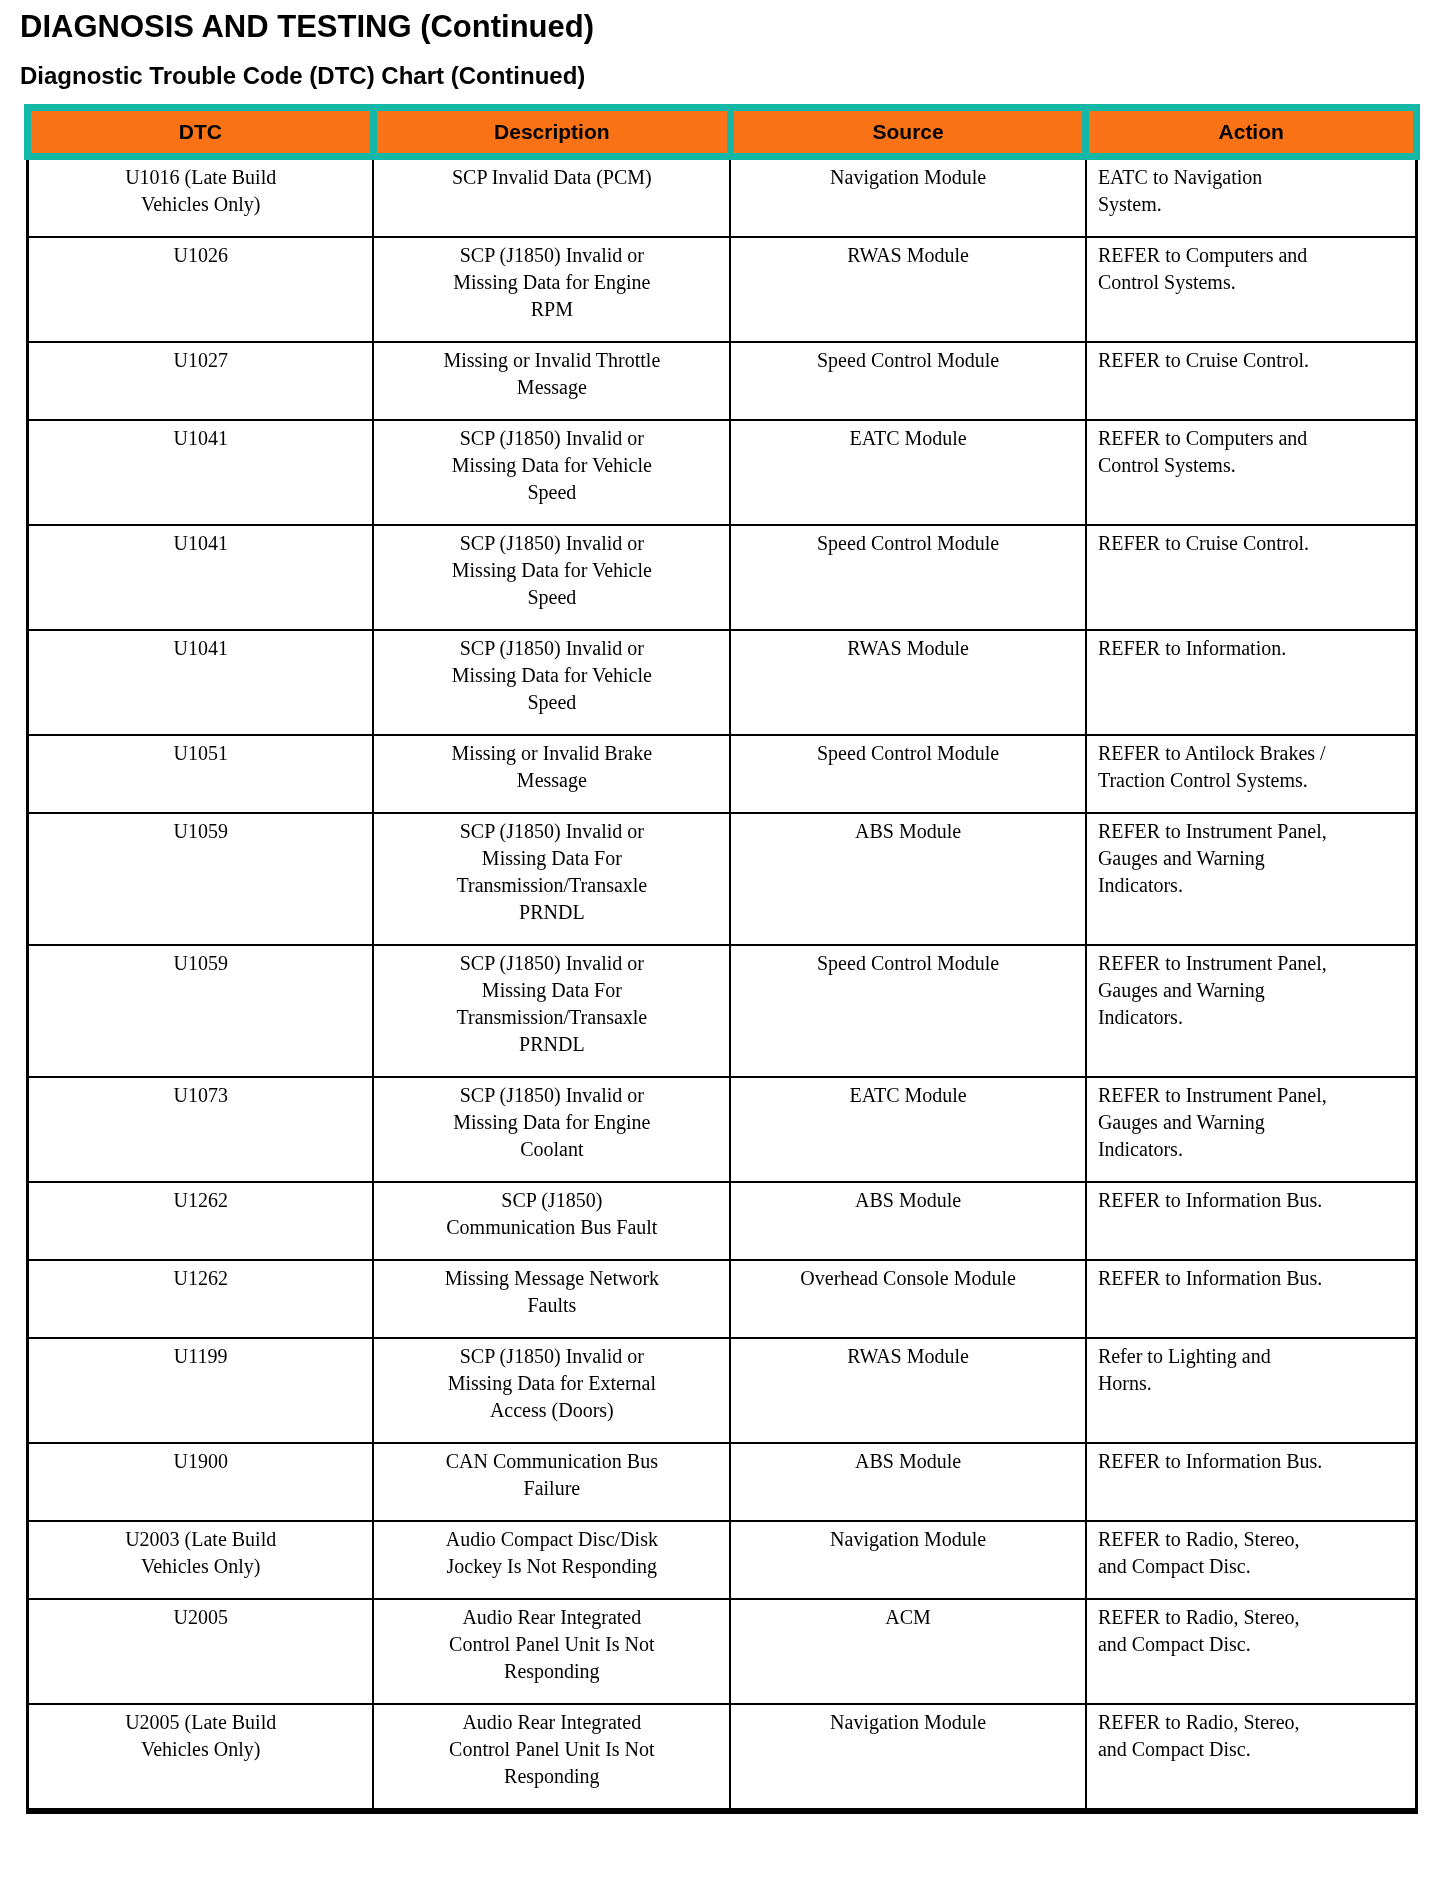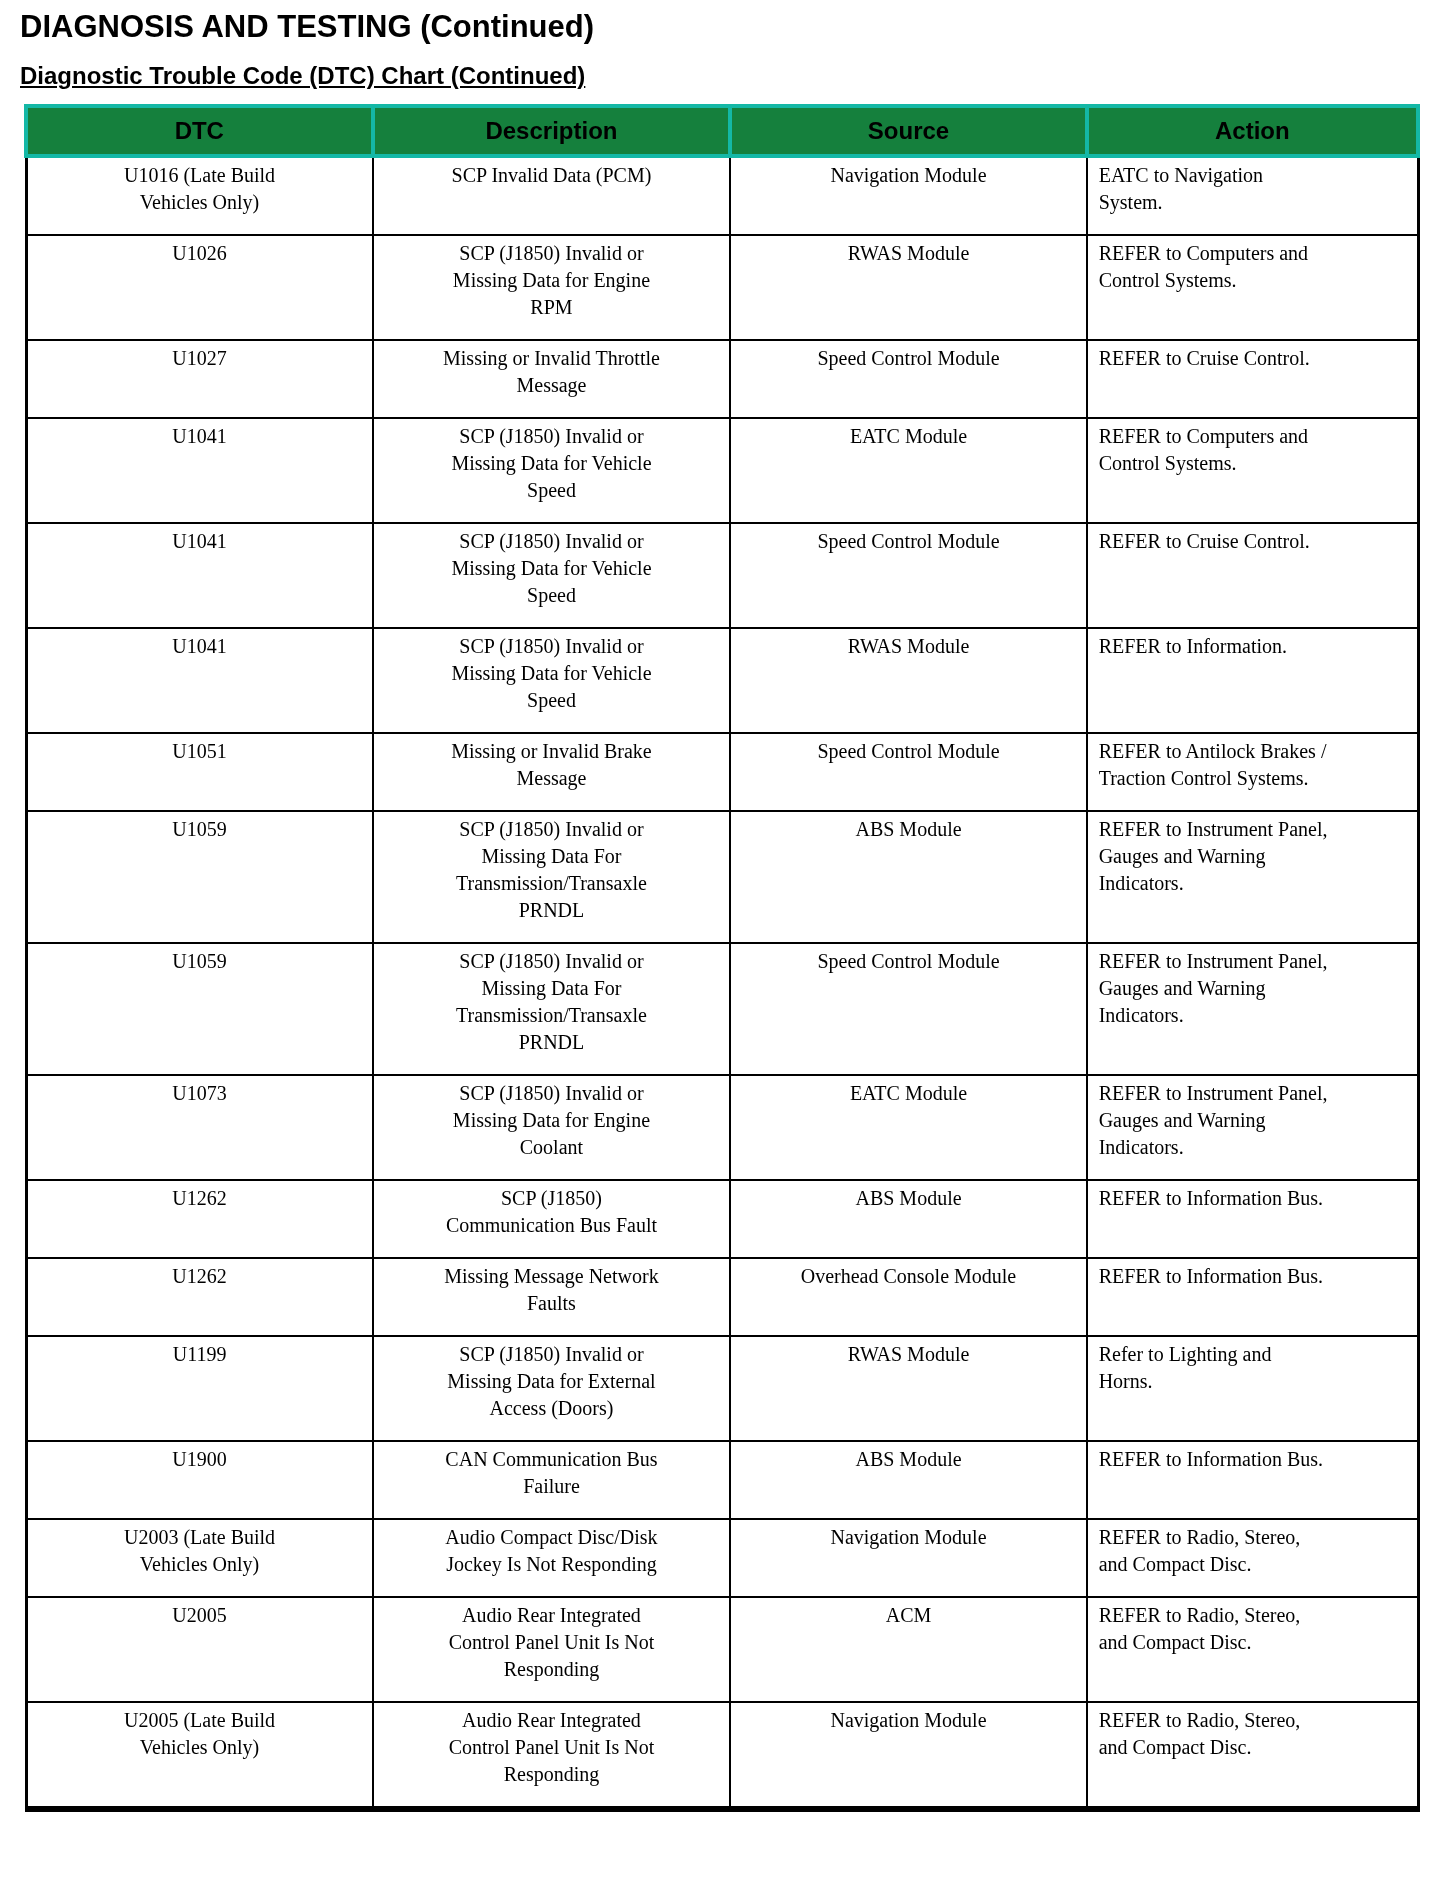--- a/index.html
+++ b/index.html
@@ -22,39 +22,38 @@
     line-height: 1.1;
     margin: 4px 0 0 0;
     letter-spacing: 0px;
   }
   .section-subtitle {
     font-family: "Liberation Sans", sans-serif;
     font-weight: bold;
     font-size: 24px;
     line-height: 1.1;
     margin: 19px 0 0 0;
-    text-decoration: underline;
   }
   table.dtc-table {
     border-collapse: collapse;
     table-layout: fixed;
     width: 1396px;
     margin: 15px 0 0 4px;
     border: 3px solid #000000;
     border-bottom-width: 6px;
   }
   .dtc-table th {
     font-family: "Liberation Sans", sans-serif;
     font-weight: bold;
-    font-size: 24px;
+    font-size: 21px;
     text-align: center;
     vertical-align: middle;
-    border: 4px solid #14b8a6;
+    border: 7px solid #14b8a6;
     padding: 9px 4px;
-    background: #15803d;
+    background: #f97316;
   }
   .dtc-table td {
     font-size: 20px;
     line-height: 1.35;
     vertical-align: top;
     text-align: center;
     border: 2px solid #000000;
     padding: 4px 6px 18px 6px;
     white-space: pre-line;
     background: #ffffff;

